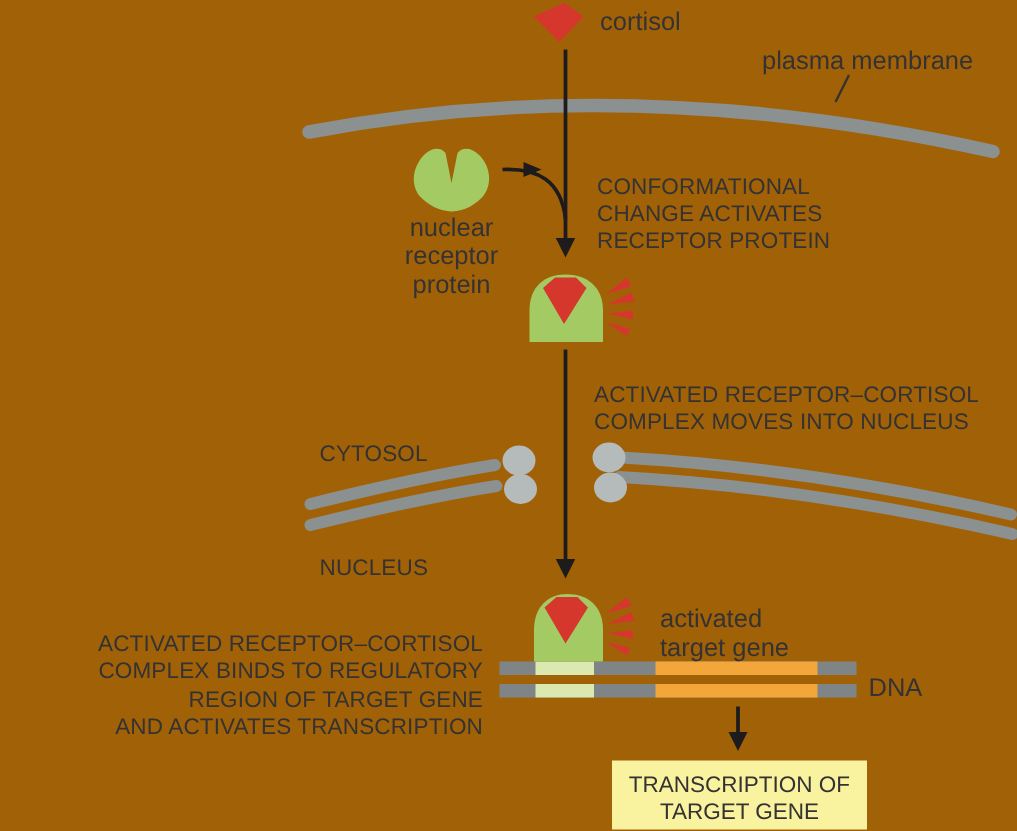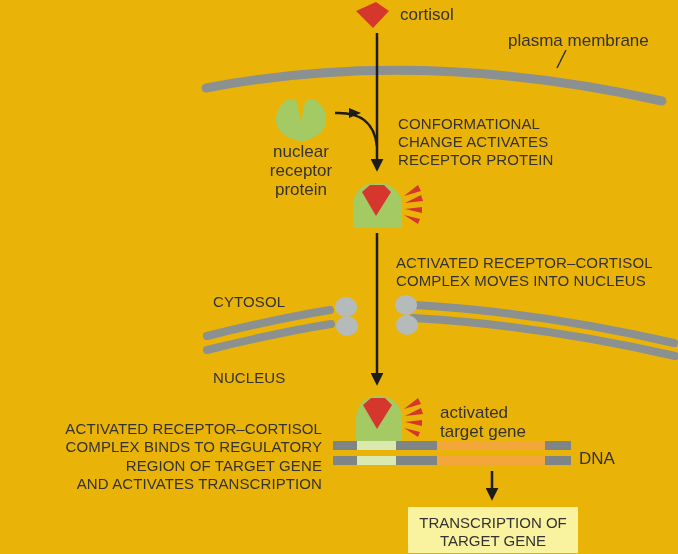--- a/index.html
+++ b/index.html
@@ -1,16 +1,16 @@
 <!DOCTYPE html>
 <html><head>
 <meta charset="utf-8">
 <style>
   html,body{margin:0;padding:0;background:#ffffff;}
-  .stage{position:relative;width:678px;height:554px;background:#eab308;overflow:hidden;}
+  .stage{position:relative;width:678px;height:554px;background:#a16207;overflow:hidden;}
   svg{display:block;}
   text{font-family:"Liberation Sans","DejaVu Sans",sans-serif;fill:#353233;}
   .caps{font-size:15px;letter-spacing:0.1px;}
   .caps-sm{font-size:15px;}
   .lbl{font-size:17px;}
   .stroke-line{fill:none;stroke:#1e1b1c;stroke-width:2.5;}
   .thin-line{fill:none;stroke:#353233;stroke-width:1.6;}
 </style>
 </head>
 <body>

